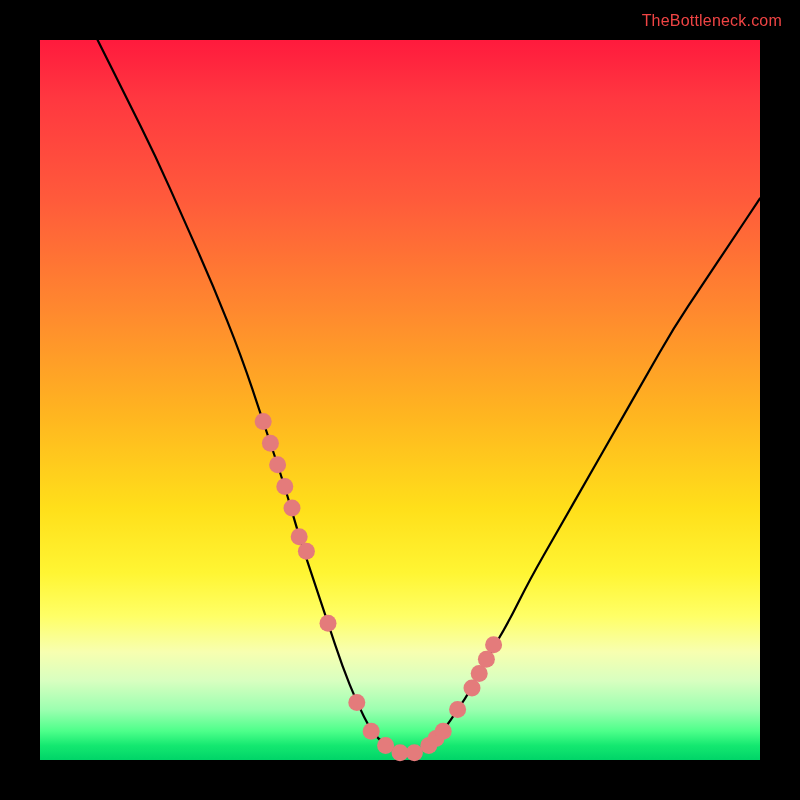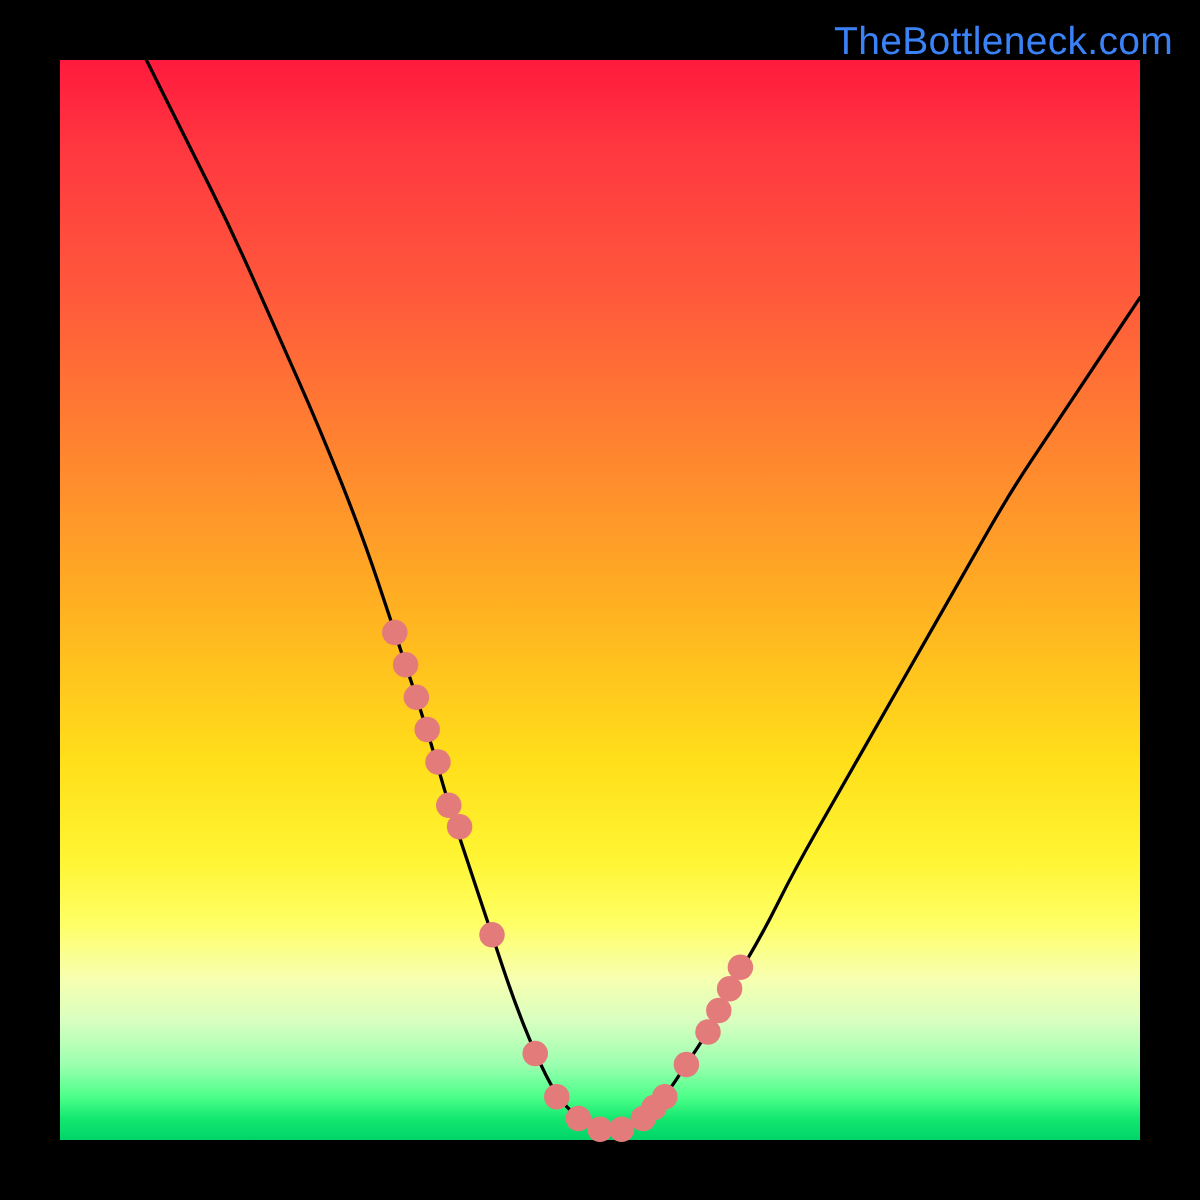--- a/index.html
+++ b/index.html
@@ -39,22 +39,22 @@
       #9cffb0 93%,
       #4dff8a 96%,
       #14e870 98%,
       #00d468 100%
     );
   }
   .watermark {
     position: absolute;
     top: 12px;
     right: 18px;
-    color: #3b82f6;
-    font-size: 26px;
+    color: #ef4444;
+    font-size: 16px;
     font-weight: 400;
     letter-spacing: 0.2px;
     z-index: 5;
   }
   svg.curve {
     position: absolute;
     left: 0;
     top: 0;
     width: 720px;
     height: 720px;

